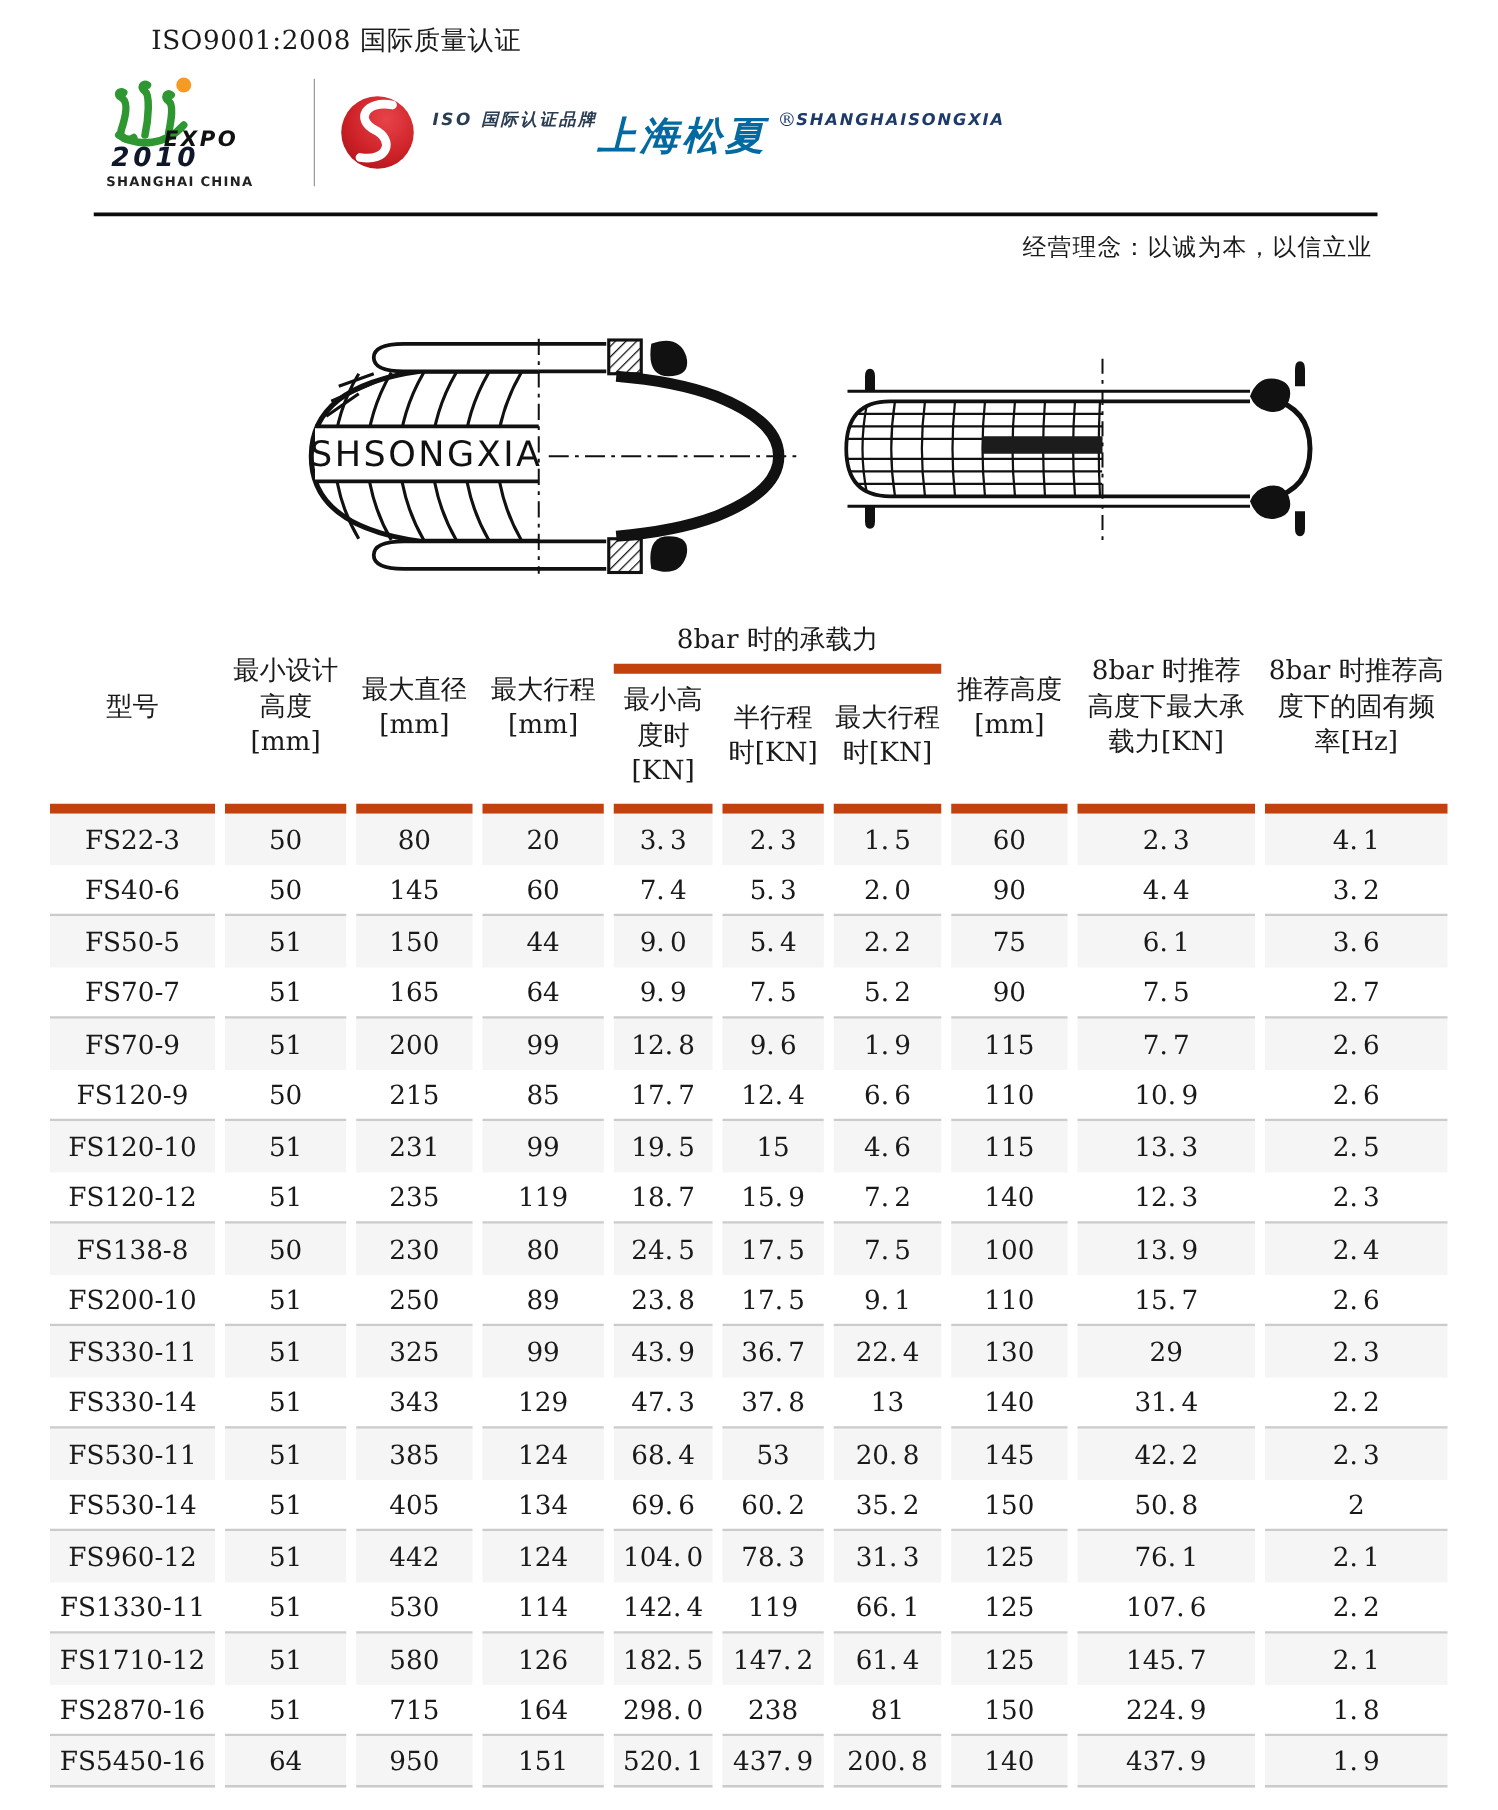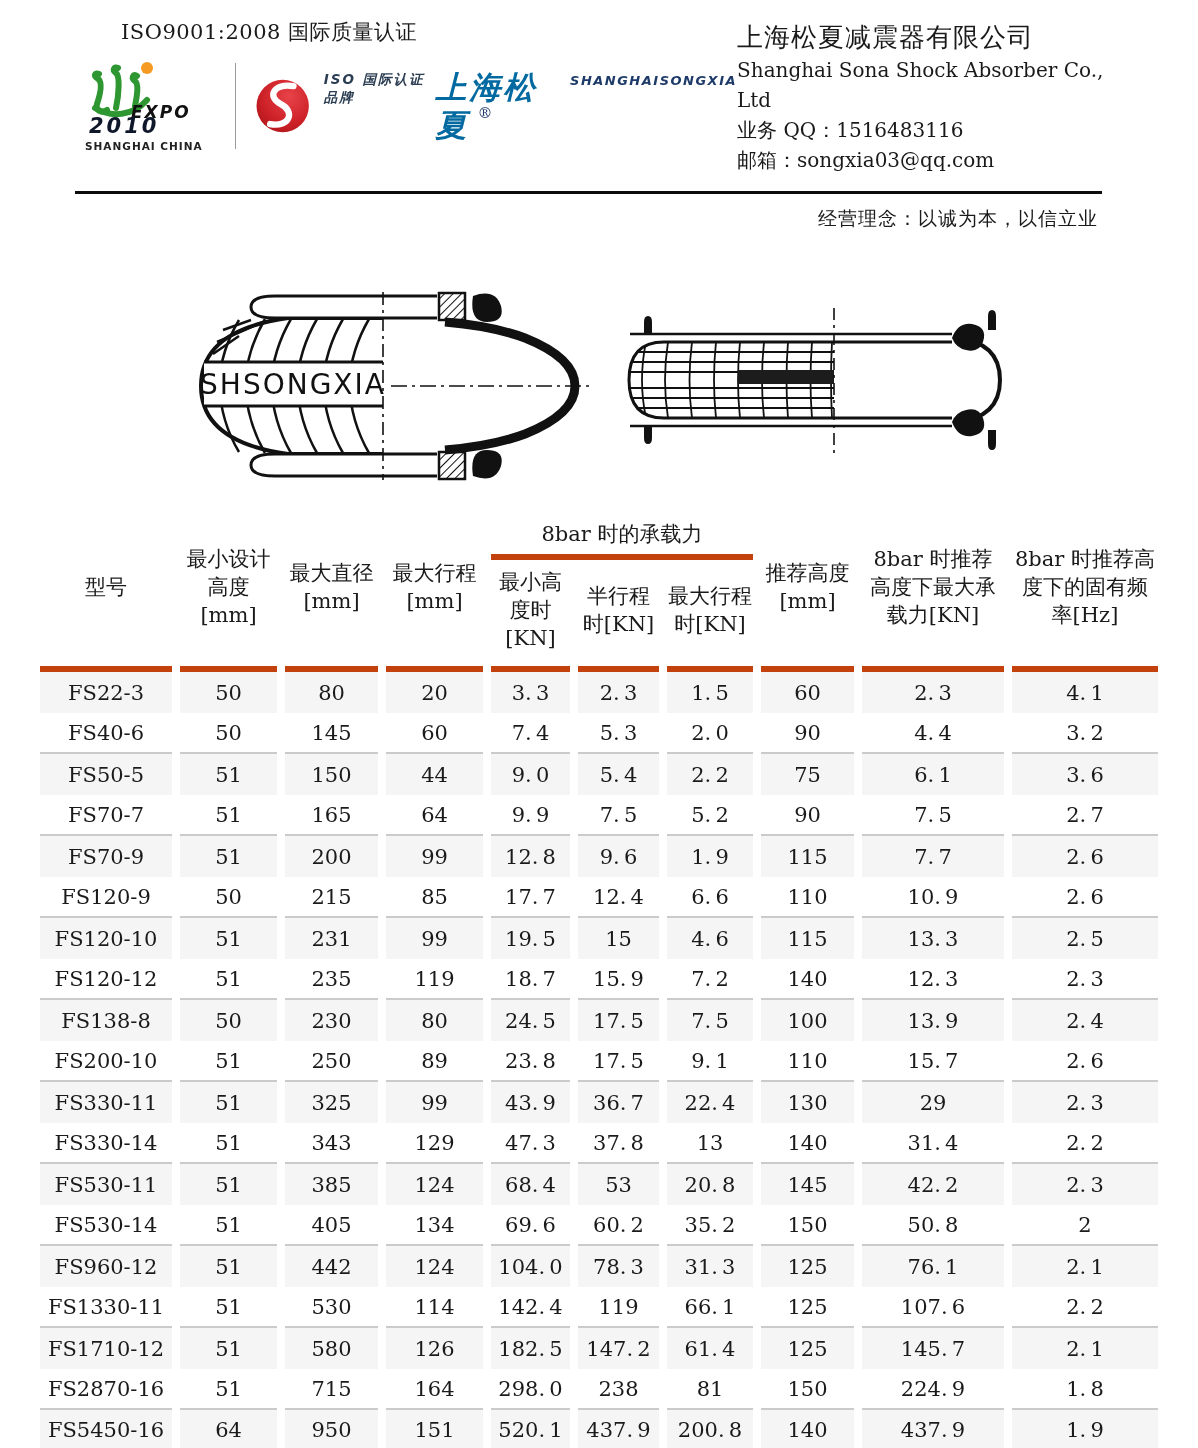--- a/index.html
+++ b/index.html
@@ -23,27 +23,27 @@
   .brand-reg { font-size: 15px; vertical-align: 18px; color: #1d3a69; margin-left: 8px; }
   .brand-en { font-family: "DejaVu Sans", sans-serif; font-weight: bold; font-size: 13px; color: #1d3a69; letter-spacing: 1.5px; margin-top: 2px; }
 
   .company { font-size: 20px; line-height: 1.5; padding-top: 2px; }
   .company .cname { font-size: 26px; line-height: 1.35; letter-spacing: 1px; }
 
   .rule { margin: 16px 96px 0 75px; border-top: 3px solid #0c0c0c; }
   .motto { text-align: right; padding-right: 100px; margin-top: 12px; font-size: 19px; letter-spacing: 1px; }
 
   
-  .drawings { position: relative; height: 210px; margin-top: 58px; }
+  .drawings { position: relative; height: 210px; margin-top: 58px; margin-left: 48px; }
   .draw1 { position: absolute; left: 193px; top: 0; }
   .draw2 { position: absolute; left: 616px; top: 16px; }
 
   
   table.spec { width: 1134px; margin: 14px auto 0; border-collapse: separate; border-spacing: 8px 0; table-layout: fixed; font-size: 21px; }
-  .spec th { font-weight: normal; text-align: center; border-bottom: 6px solid #c2410c; padding: 2px 1px 8px; line-height: 1.35; }
+  .spec th { font-weight: normal; text-align: center; border-bottom: 8px solid #c2410c; padding: 2px 1px 8px; line-height: 1.35; }
   .spec th.grp { vertical-align: bottom; padding-bottom: 6px; height: 46px; }
   .spec th.span2 { vertical-align: middle; }
   .spec th.sub { vertical-align: middle; height: 112px; }
   .spec td { height: 41px; text-align: center; padding: 0 1px; }
   .spec tr.stripe td { background: #f5f5f5; }
   .spec tr.sep td { border-bottom: 2px solid #cbcbcb; }
 </style>
 </head>
 <body>
 
@@ -86,26 +86,20 @@
         <div class="brand-text">
           <div class="brand-iso">ISO 国际认证品牌</div>
           <div>
             <span class="brand-cn">上海松夏</span><span class="brand-reg">®</span>
           </div>
           <div class="brand-en">SHANGHAISONGXIA</div>
         </div>
       </div>
     </div>
 
-    <div class="company">
-      <div class="cname">上海松夏减震器有限公司</div>
-      <div>Shanghai Sona Shock Absorber Co., Ltd</div>
-      <div>业务 QQ：1516483116</div>
-      <div>邮箱：songxia03@qq.com</div>
-    </div>
   </div>
 
   <div class="rule"></div>
   <div class="motto">经营理念：以诚为本，以信立业</div>
 
   <div class="drawings">
 
     <svg class="draw1" width="402" height="192" viewBox="0 0 402 192">
       <defs>
         <pattern id="hatch" width="6" height="6" patternUnits="userSpaceOnUse" patternTransform="rotate(45)">

